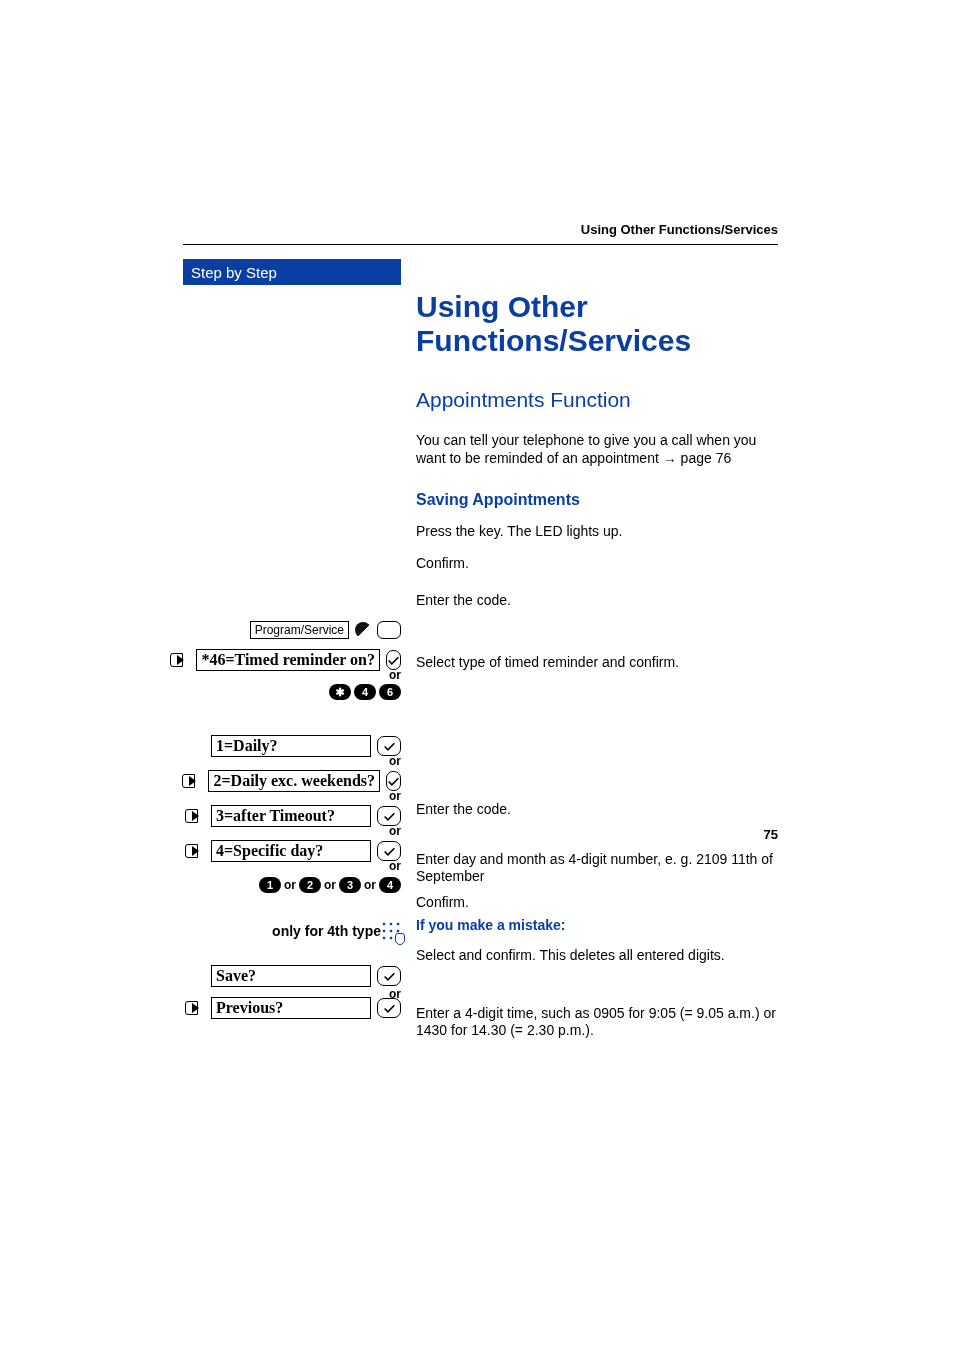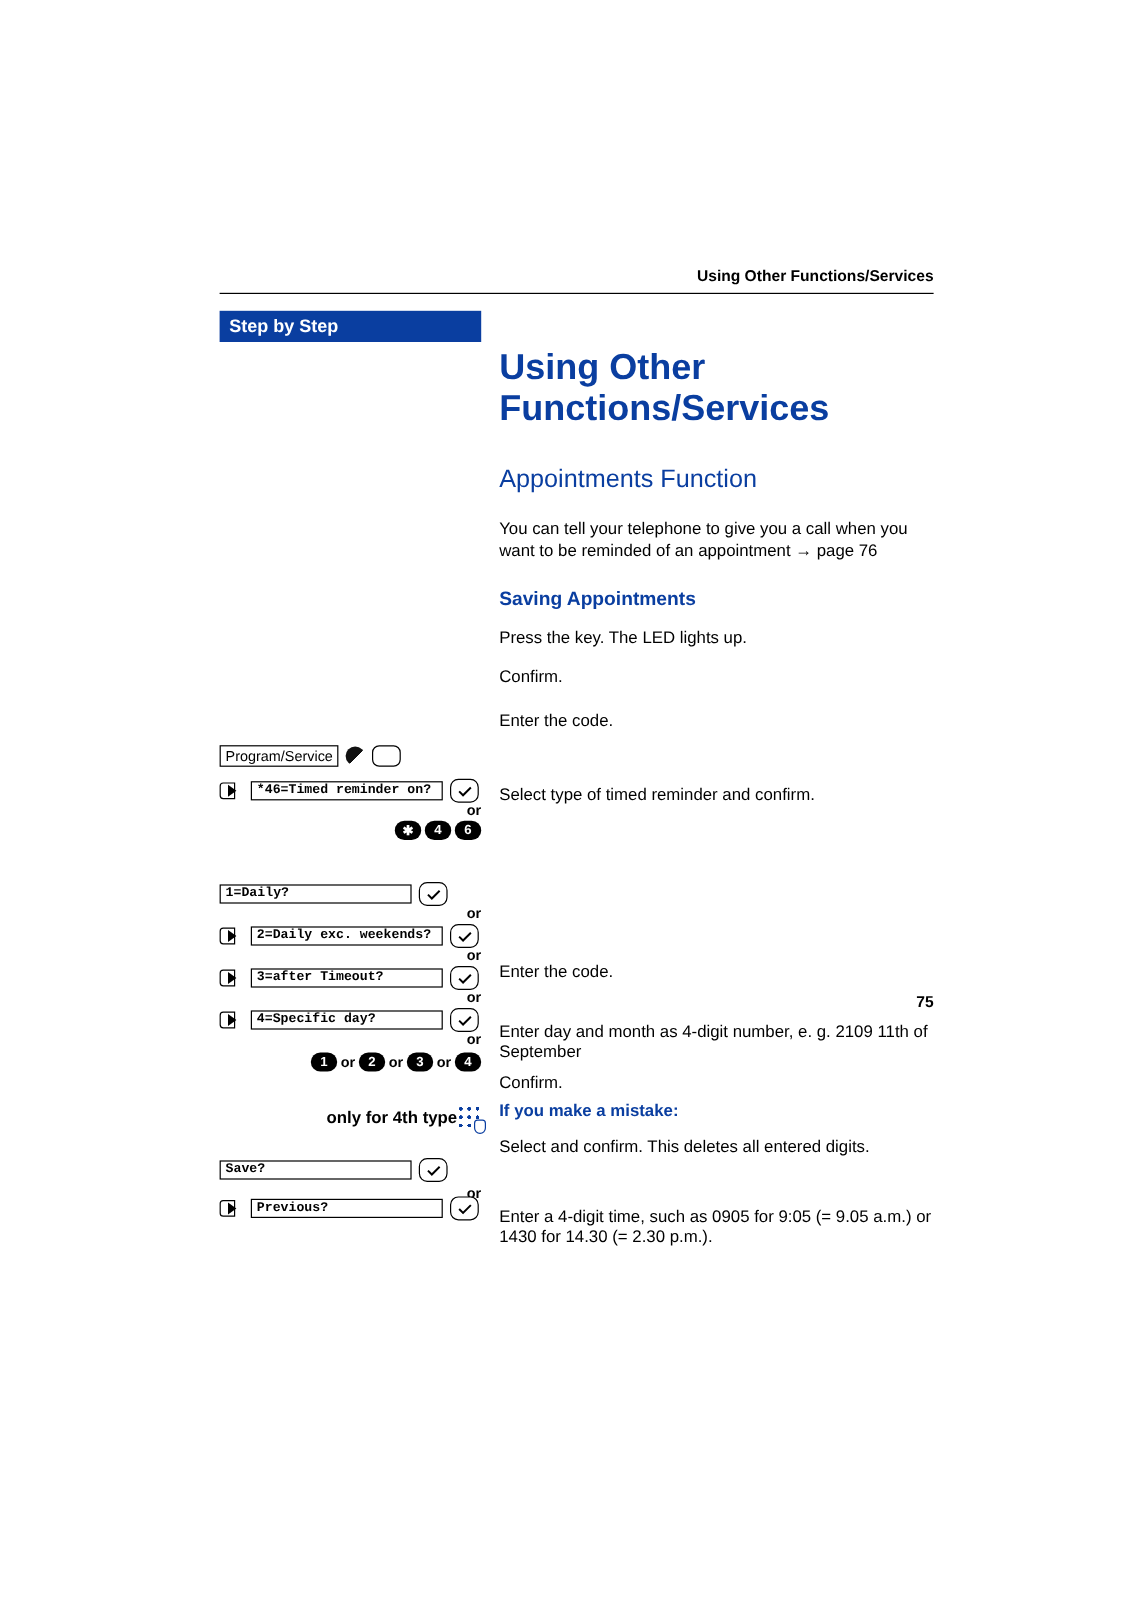--- a/index.html
+++ b/index.html
@@ -1,34 +1,34 @@
 <!DOCTYPE html>
 <html><head>
 <meta charset="utf-8">
 <style>
   html,body{margin:0;padding:0;background:#fff;font-family:Arial,Helvetica,sans-serif;color:#000}
   .page{width:954px;height:1046px;position:relative;margin:0 auto;box-sizing:border-box}
   .running-head{position:absolute;top:222px;right:176px;font-size:13px;font-weight:bold;color:#000}
   .rule{position:absolute;top:244px;left:183px;right:176px;height:1px;background:#000}
-  .sidebar-head{position:absolute;top:259px;left:183px;width:218px;height:26px;background:#0a3ea0;color:#fff;font-weight:bold;font-size:15px;display:flex;align-items:center;padding-left:8px;box-sizing:border-box}
+  .sidebar-head{position:absolute;top:259px;left:183px;width:218px;height:26px;background:#0a3ea0;color:#fff;font-weight:normal;font-size:15px;display:flex;align-items:center;padding-left:8px;box-sizing:border-box}
   .col-left{position:absolute;top:285px;left:183px;width:218px}
   .col-right{position:absolute;top:290px;left:416px;right:176px}
   h1.section{color:#0a3ea0;font-size:30px;font-weight:bold;margin:0 0 30px 0}
   h2.section{color:#0a3ea0;font-size:21px;font-weight:normal;margin:0 0 20px 0}
   h3.section{color:#0a3ea0;font-size:16px;font-weight:bold;margin:24px 0 14px 0}
   p.body{font-size:14px;line-height:1.25;margin:0 0 4px 0}
   ul.body{font-size:14px;line-height:1.25;margin:0 0 6px 0;padding-left:22px}
   ul.body li{margin:0}
   .step{font-size:14px;line-height:1.25;margin:0}
   .bold-inline{font-weight:bold;color:#0a3ea0;font-size:14px}
 
   
-  .l-row{position:absolute;left:0;width:218px;display:flex;justify-content:flex-start;align-items:center;gap:6px;box-sizing:border-box}
+  .l-row{position:absolute;left:0;width:218px;display:flex;justify-content:flex-end;align-items:center;gap:6px;box-sizing:border-box}
   .or-row{position:absolute;right:0;font-size:12px;font-weight:bold}
-  .lcd{border:1px solid #000;font-family:Liberation Mono, monospace;font-size:11px;font-weight:bold;padding:1px 4px;background:#fff;white-space:nowrap;flex:0 0 auto}
+  .lcd{border:1px solid #000;font-family:Liberation Serif, serif;font-size:16px;font-weight:bold;padding:1px 4px;background:#fff;white-space:nowrap;flex:0 0 auto}
   .lcd.wide{min-width:150px}
   .ok-btn{width:22px;height:18px;border:1px solid #000;border-radius:7px;display:flex;align-items:center;justify-content:center;background:#fff}
   .ok-btn svg{width:13px;height:11px}
   .nav-arrow{width:20px;height:14px;position:relative;flex:0 0 auto}
   .nav-arrow:before{content:"";position:absolute;top:0;bottom:0;left:0;width:11px;border:1px solid #000;border-radius:3px 0 0 3px;background:#fff}
   .nav-arrow:after{content:"";position:absolute;left:7px;top:2px;width:0;height:0;border-top:5px solid transparent;border-bottom:5px solid transparent;border-left:7px solid #000}
   .prog-label{border:1px solid #000;font-size:12px;padding:1px 4px;background:#fff}
   .led{width:16px;height:16px;border-radius:50%;background:linear-gradient(135deg,#111 55%,#fff 55%)}
   .led-box{width:22px;height:16px;border:1px solid #000;border-radius:6px;background:#fff}
   .keycap{width:22px;height:16px;border-radius:10px;background:#000;color:#fff;display:inline-flex;align-items:center;justify-content:center;font-size:11px;font-weight:bold}

